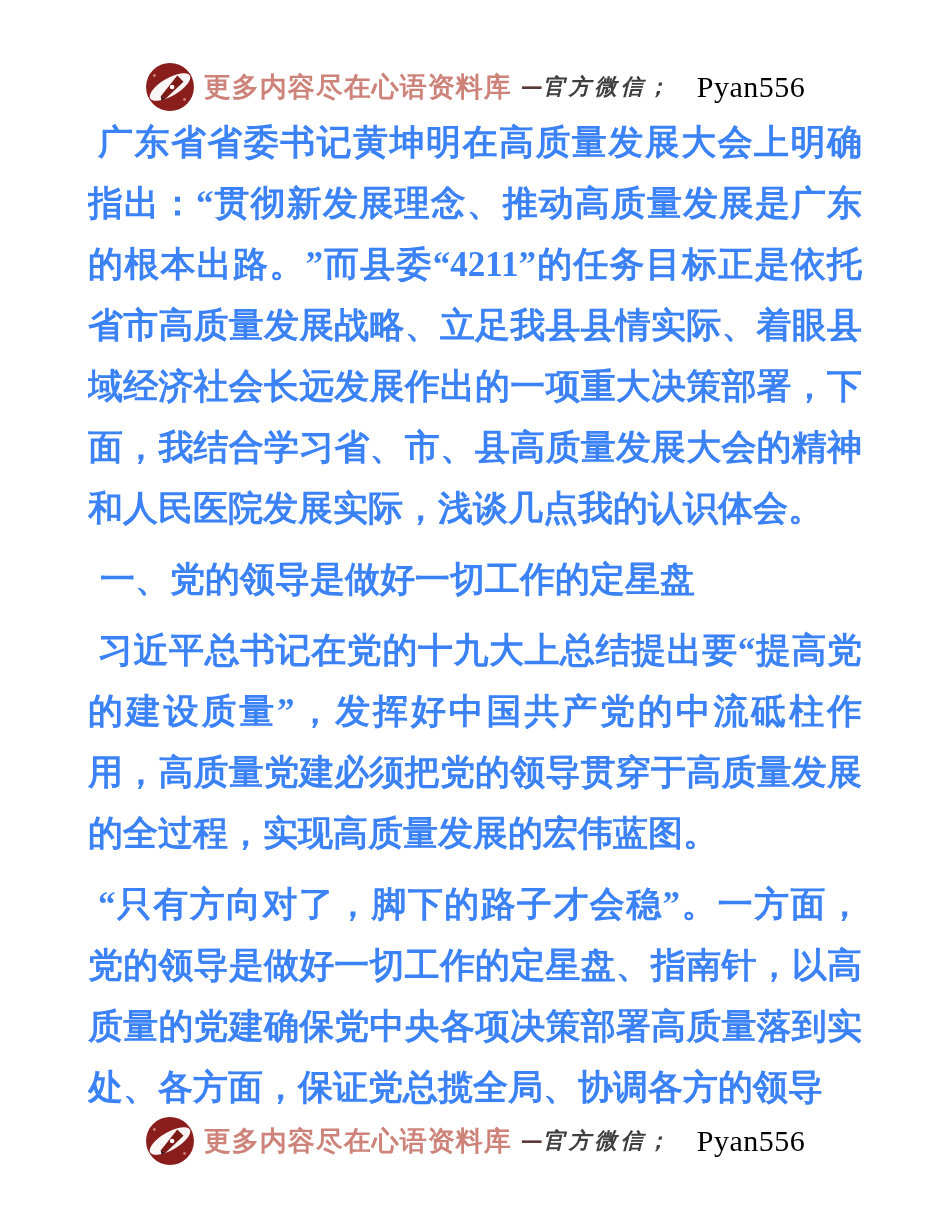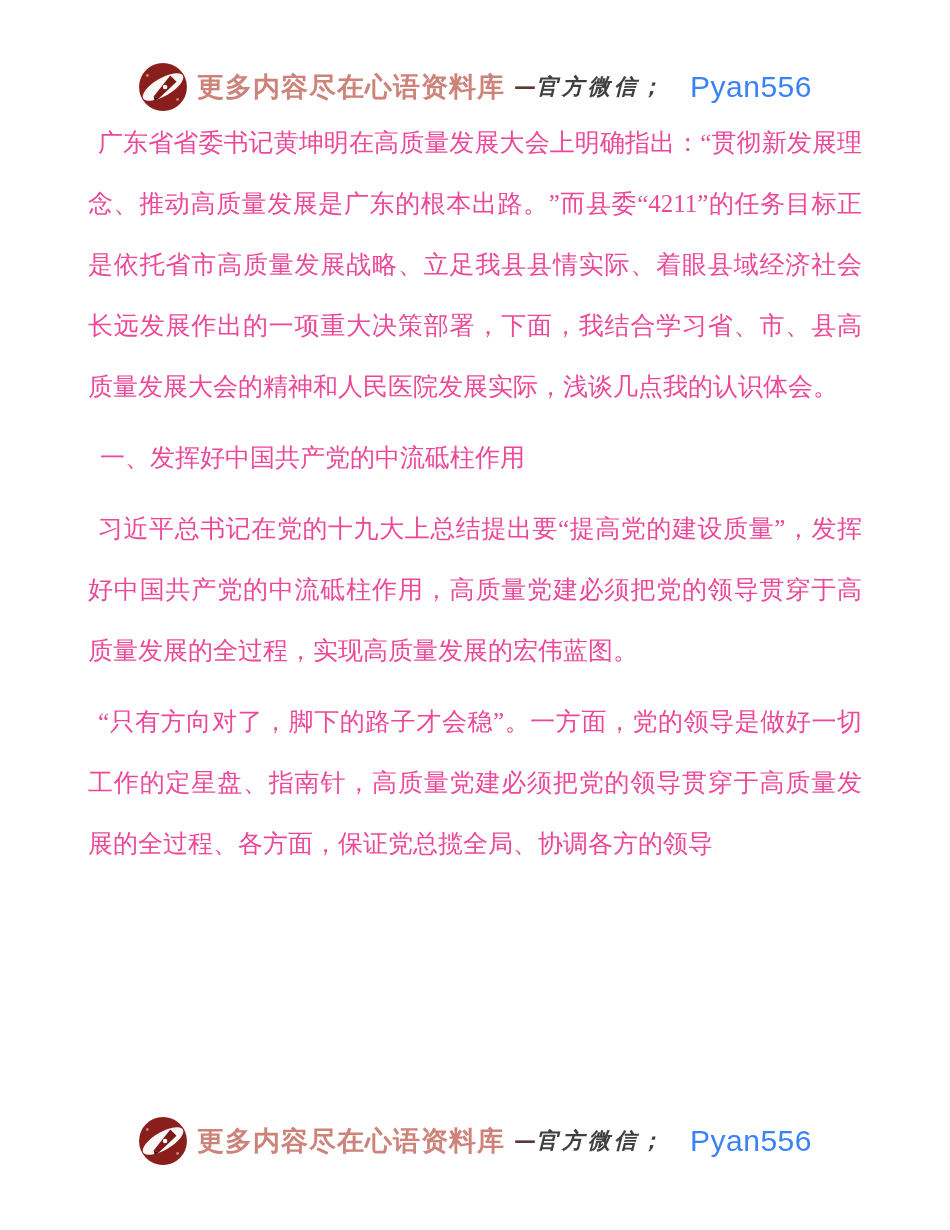--- a/index.html
+++ b/index.html
@@ -18,32 +18,32 @@
   .b-main{
     color:#cd837a;font-size:27px;font-weight:bold;letter-spacing:1px;
     font-family:"Liberation Serif","DejaVu Serif",serif;
   }
   .b-script{
     color:#3f3f3f;font-size:22px;font-weight:bold;font-style:italic;letter-spacing:4px;
     font-family:"DejaVu Serif","Liberation Serif",serif;
   }
   .b-dash{color:#5a3a36;font-style:normal;letter-spacing:0;}
   .b-id{
-    color:#3b82f6;font-size:30px;letter-spacing:0.5px;
-    font-family:Liberation Sans, sans-serif;
+    color:#000000;font-size:30px;letter-spacing:0.5px;
+    font-family:Liberation Serif, serif;
     margin-left:15px;
   }
   
   main{
     position:absolute;top:112px;left:88px;right:88px;height:1000px;overflow:hidden;
   }
   main p, main h2{
     margin:0 0 10px 0;
-    font-size:25px;line-height:61px;font-weight:normal;
-    color:#ec4899;text-indent:10px;
+    font-size:35px;line-height:61px;font-weight:bold;
+    color:#3b82f6;text-indent:10px;
     text-align:justify;
     font-family:"Liberation Serif","DejaVu Serif",serif;
   }
   main h2{text-indent:12px;}
 </style>
 </head>
 <body>
 
 <header class="banner banner-top">
   <svg class="logo" width="50" height="50" viewBox="0 0 48 48" aria-hidden="true">
@@ -55,23 +55,23 @@
     <circle cx="9" cy="13" r="1.4" fill="#c9827c"></circle>
     <circle cx="38" cy="36" r="1.4" fill="#c9827c"></circle>
   </svg>
   <span class="b-main">更多内容尽在心语资料库</span>
   <span class="b-script"><span class="b-dash">—</span><span>官方微信；</span></span>
   <span class="b-id">Pyan556</span>
 </header>
 
 <main>
   <p>广东省省委书记黄坤明在高质量发展大会上明确指出：“贯彻新发展理念、推动高质量发展是广东的根本出路。”而县委“4211”的任务目标正是依托省市高质量发展战略、立足我县县情实际、着眼县域经济社会长远发展作出的一项重大决策部署，下面，我结合学习省、市、县高质量发展大会的精神和人民医院发展实际，浅谈几点我的认识体会。</p>
-  <h2>一、发挥好中国共产党的中流砥柱作用</h2>
+  <h2>一、党的领导是做好一切工作的定星盘</h2>
   <p>习近平总书记在党的十九大上总结提出要“提高党的建设质量”，发挥好中国共产党的中流砥柱作用，高质量党建必须把党的领导贯穿于高质量发展的全过程，实现高质量发展的宏伟蓝图。</p>
-  <p>“只有方向对了，脚下的路子才会稳”。一方面，党的领导是做好一切工作的定星盘、指南针，高质量党建必须把党的领导贯穿于高质量发展的全过程、各方面，保证党总揽全局、协调各方的领导</p>
+  <p>“只有方向对了，脚下的路子才会稳”。一方面，党的领导是做好一切工作的定星盘、指南针，以高质量的党建确保党中央各项决策部署高质量落到实处、各方面，保证党总揽全局、协调各方的领导</p>
 </main>
 
 <footer class="banner banner-bottom">
   <svg class="logo" width="50" height="50" viewBox="0 0 48 48" aria-hidden="true">
     <circle cx="24" cy="24" r="23" fill="#8a1e1c"></circle>
     <ellipse cx="24" cy="24" rx="22" ry="8.5" fill="#ffffff" opacity="0.96" transform="rotate(-30 24 24)"></ellipse>
     <path d="M15 33 L31 13 L37 19 L20 35 Z" fill="#7d1a18"></path>
     <circle cx="26" cy="24" r="2.2" fill="#ffffff"></circle>
     <path d="M15 33 L20 35 L16 37 Z" fill="#3a0c0b"></path>
     <circle cx="9" cy="13" r="1.4" fill="#c9827c"></circle>

